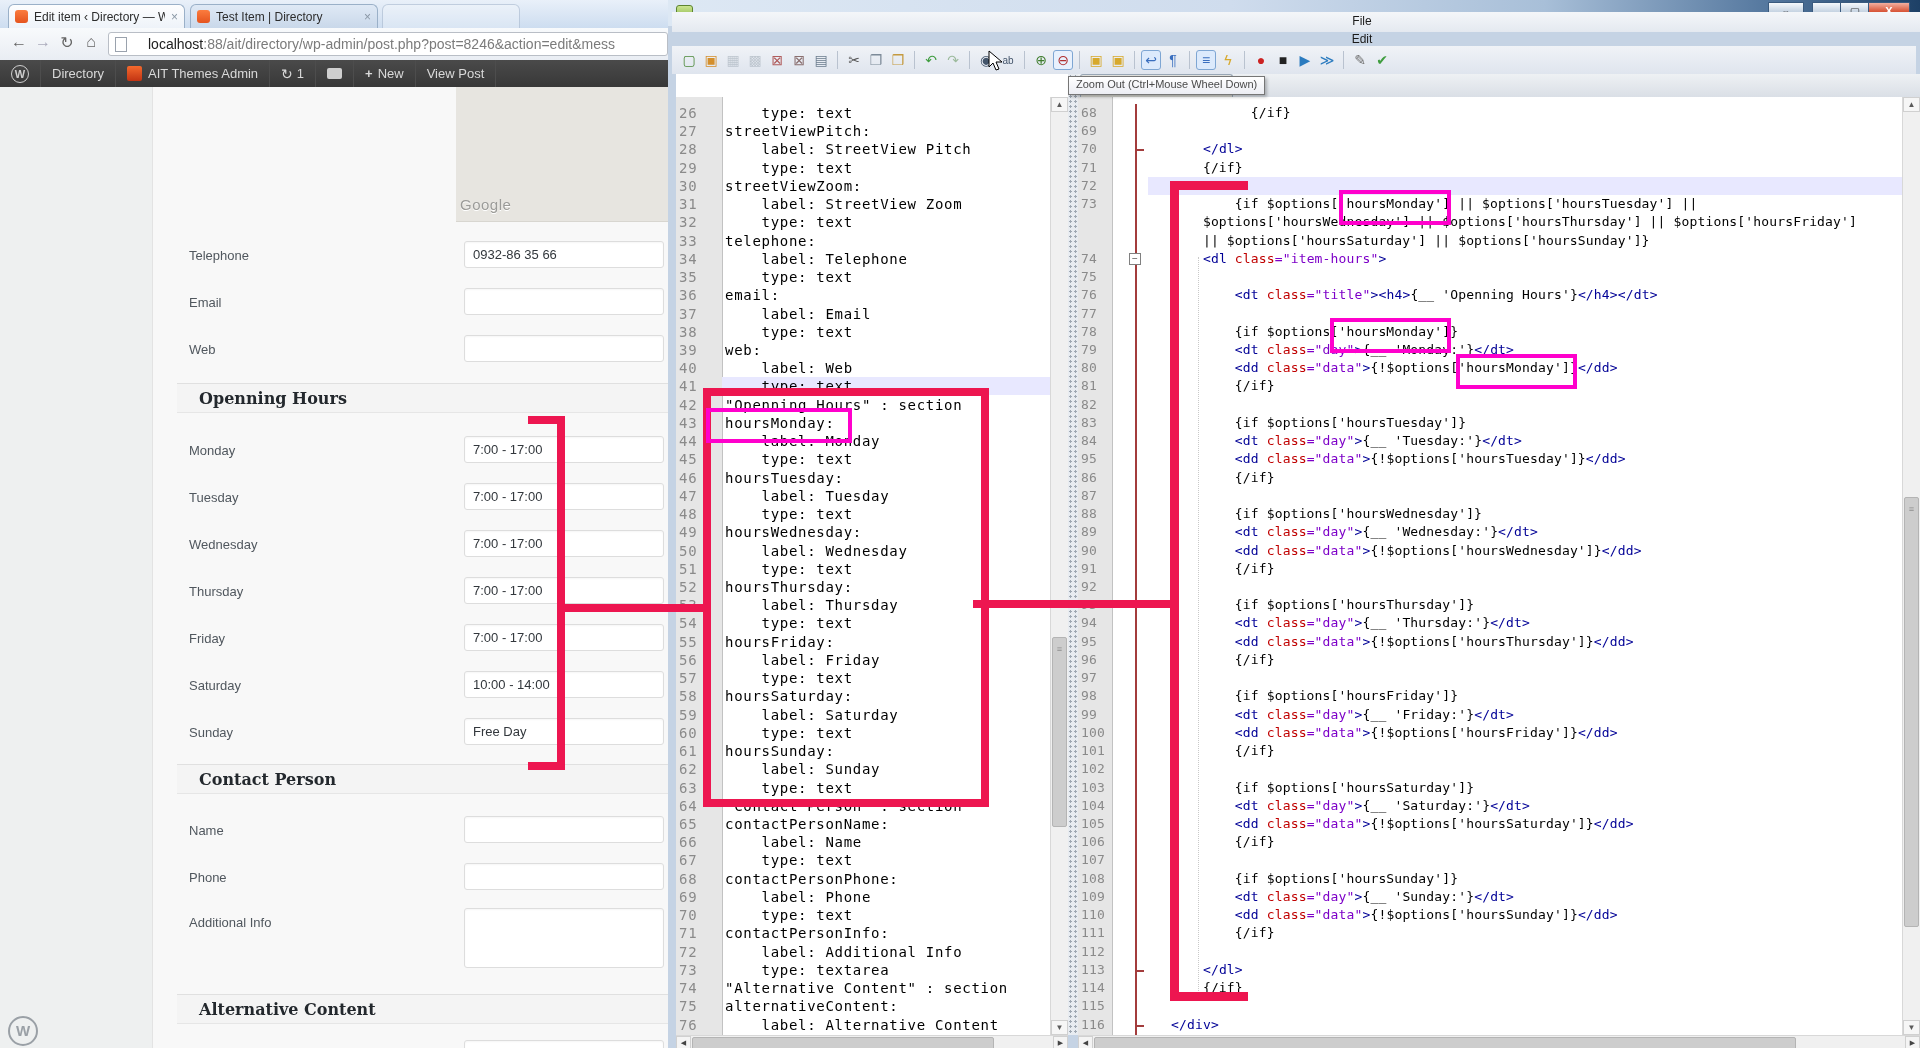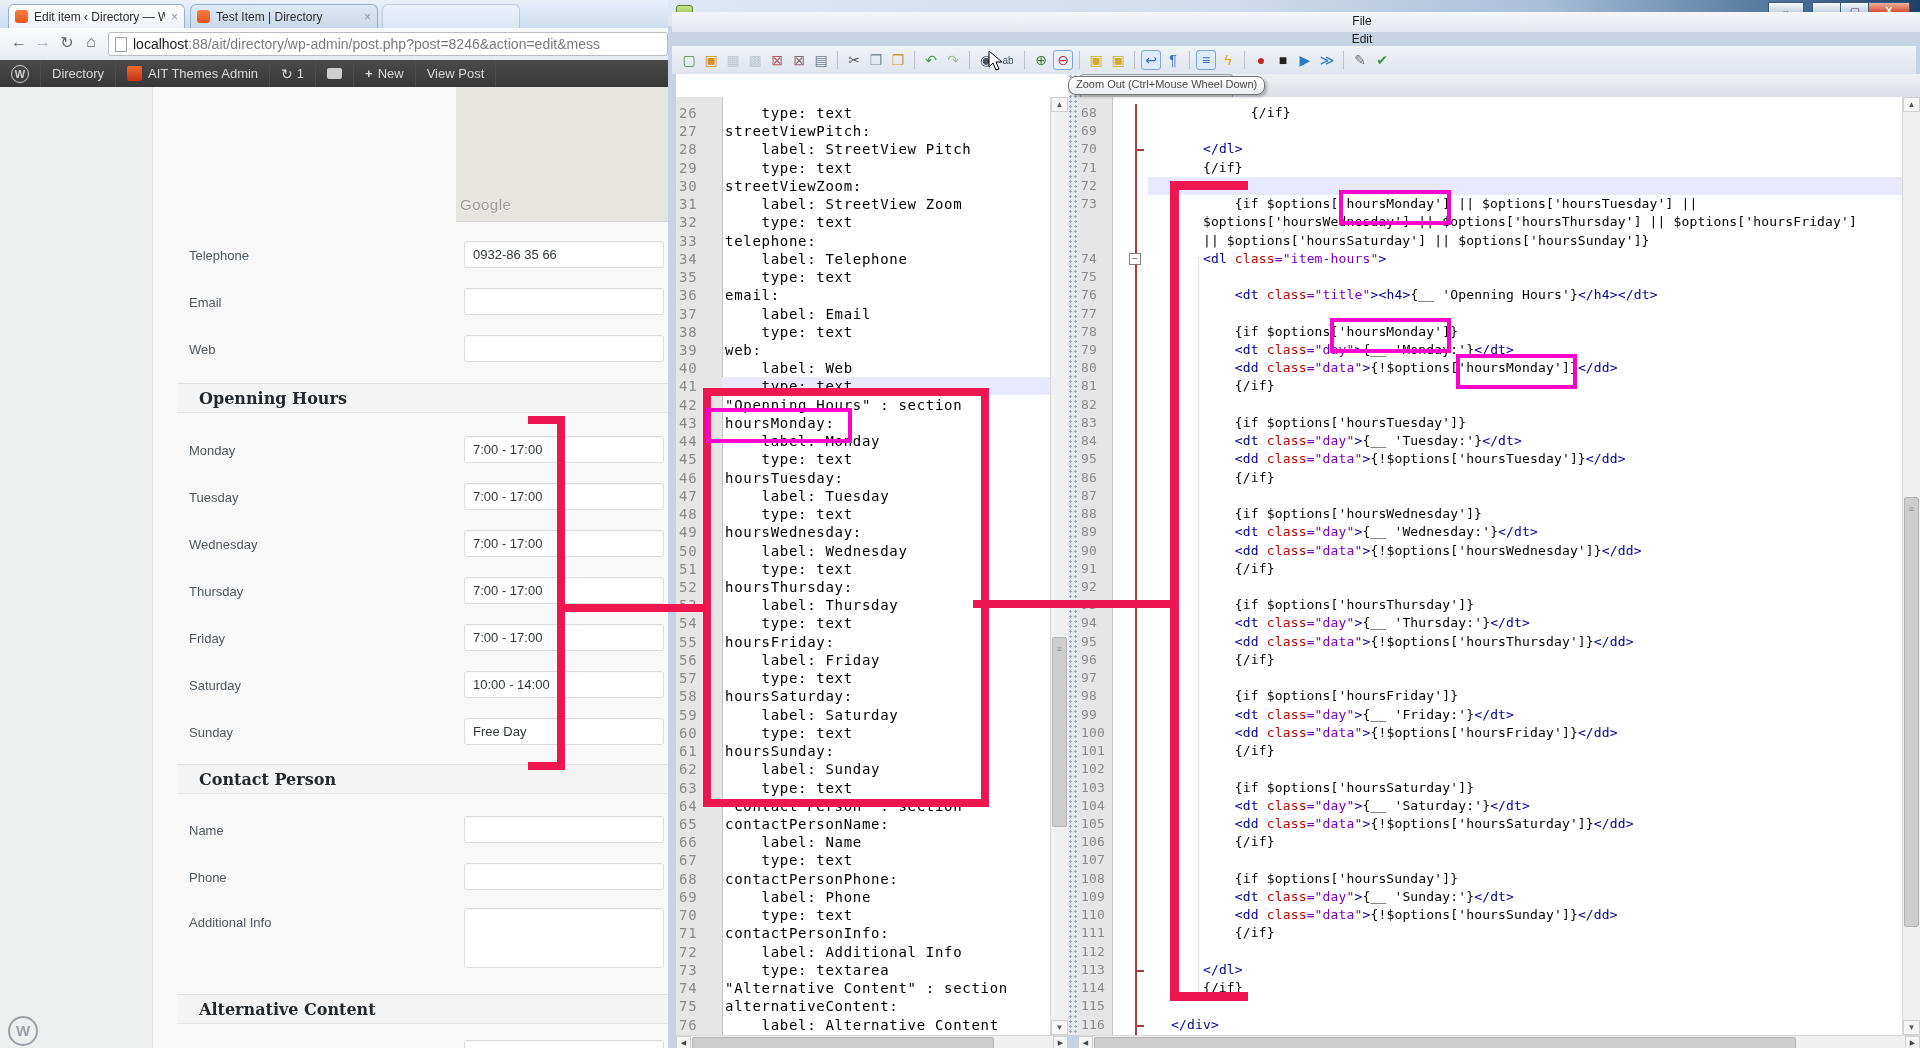--- a/index.html
+++ b/index.html
@@ -13,21 +13,21 @@
   .btab.inactive{background:linear-gradient(#dfe9f5,#c9d8ea);}
   .btab.ghost{background:rgba(255,255,255,.25);border-color:rgba(150,170,195,.5);}
   .btab .fav{width:13px;height:13px;border-radius:3px;background:linear-gradient(#fb7c3f,#e5541e);margin-right:6px;flex:0 0 auto;}
   .btab .t{font-size:12px;color:#2c2c2c;white-space:nowrap;overflow:hidden;flex:1;}
   .btab .x{color:#8a97a5;font-size:12px;margin-left:6px;flex:0 0 auto;}
   #navbar{left:0;top:28px;width:668px;height:32px;background:linear-gradient(#f8fafc,#e9edf3);border-bottom:1px solid #c3c9d2;}
   .navico{top:33px;font-size:16px;color:#666;width:22px;text-align:center;}
   #urlbox{left:108px;top:32px;width:560px;height:24px;background:#fff;border:1px solid #b9bec6;border-radius:3px;
           display:flex;align-items:center;padding:0 6px;box-sizing:border-box;}
   #urlbox .pageico{width:10px;height:13px;border:1px solid #9aa2ad;background:#fff;margin-right:6px;flex:0 0 auto;}
-  #urlbox .u1{font-size:14px;color:#202020;}
+  #urlbox .u1{font-size:14px;color:#202020;margin-left:15px;}
   #urlbox .u2{font-size:14px;color:#7b7b7b;white-space:nowrap;overflow:hidden;}
   
   #adminbar{left:0;top:60px;width:668px;height:27px;background:linear-gradient(#4a4a4a,#383838);display:flex;align-items:center;color:#d9d9d9;font-size:13px;}
   .ab-item{display:flex;align-items:center;height:100%;padding:0 11px;border-right:1px solid #4d4d4d;}
   .ab-item .wpcirc{width:16px;height:16px;border:1.5px solid #cfcfcf;border-radius:50%;font-size:11px;line-height:16px;text-align:center;color:#cfcfcf;font-weight:bold;}
   .ab-item .aitico{width:15px;height:15px;border-radius:2px;background:linear-gradient(#f4692d,#c23413);margin-right:6px;}
   .ab-item .upd{font-size:14px;margin-right:4px;}
   .ab-item .bubble{width:15px;height:11px;background:#cfcfcf;border-radius:2px;}
   .ab-item .plus{font-weight:bold;margin-right:5px;}
   
@@ -93,21 +93,21 @@
   .varrow{position:absolute;left:0;width:17px;height:15px;background:#f6f6f6;border:1px solid #d0d0d0;box-sizing:border-box;
           color:#5a5a5a;font-size:8px;text-align:center;line-height:13px;}
   .vthumb{position:absolute;left:1px;width:15px;background:#cdcdcd;border:1px solid #b4b4b4;border-radius:2px;box-sizing:border-box;}
   .vthumb:after{content:"≡";display:block;text-align:center;color:#8f8f8f;font-size:9px;margin-top:45%;}
   .hstrip{position:absolute;height:13px;background:#f0f0f0;border-top:1px solid #d8d8d8;}
   .harrow{position:absolute;top:0;width:15px;height:13px;background:#f4f4f4;border:1px solid #d0d0d0;box-sizing:border-box;
           color:#444;font-size:7px;text-align:center;line-height:11px;}
   .hthumb{position:absolute;top:1px;height:11px;background:#cdcdcd;border:1px solid #b4b4b4;border-radius:2px;}
   #splitter{left:400px;top:74px;width:10px;height:961px;background:#e8ecf1 radial-gradient(#9fa8b2 1px,transparent 1.2px);background-size:5px 5px;}
   
-  #tooltip{left:400px;top:76px;height:17px;background:linear-gradient(#ffffff,#ecedf3);border:1px solid #767676;border-radius:8px;
+  #tooltip{left:400px;top:76px;height:17px;background:linear-gradient(#ffffff,#ecedf3);border:1px solid #767676;border-radius:0;
            font-size:11px;color:#4a4a4a;line-height:15px;padding:0 7px;box-shadow:2px 2px 3px rgba(0,0,0,.25);white-space:nowrap;}
   
   .ann{position:absolute;pointer-events:none;}
   .mag{border-style:solid;background:transparent;}
   
   #cursor{pointer-events:none;}
 </style>
 </head>
 <body>
 

